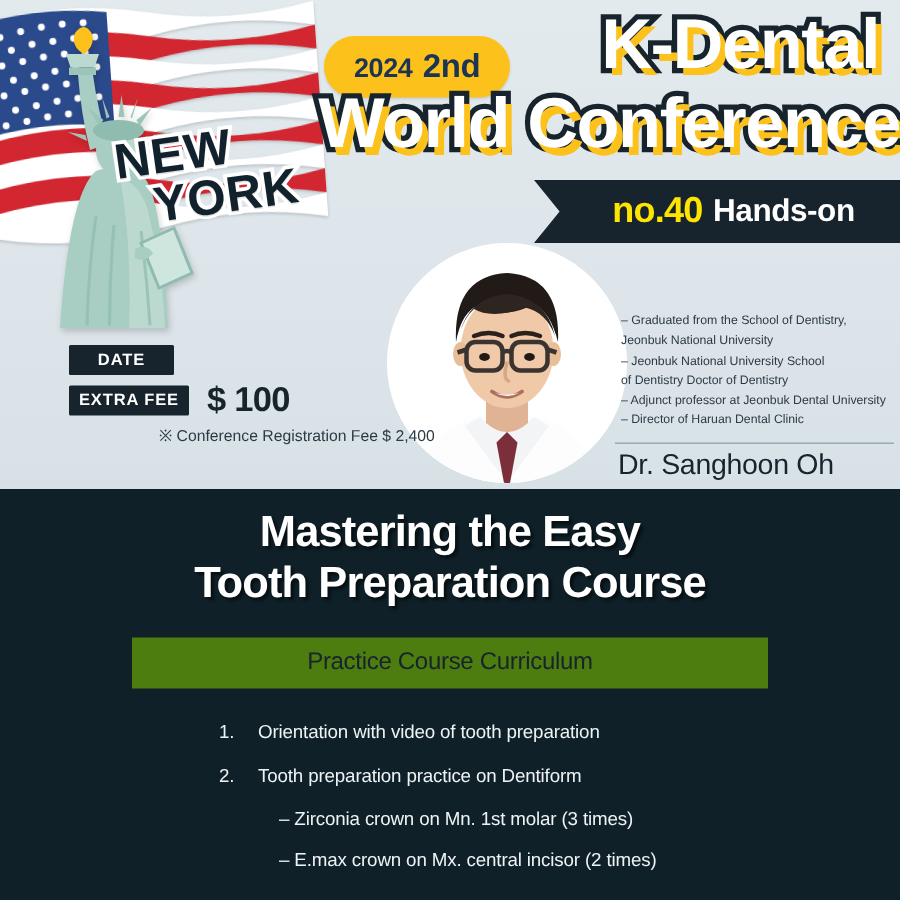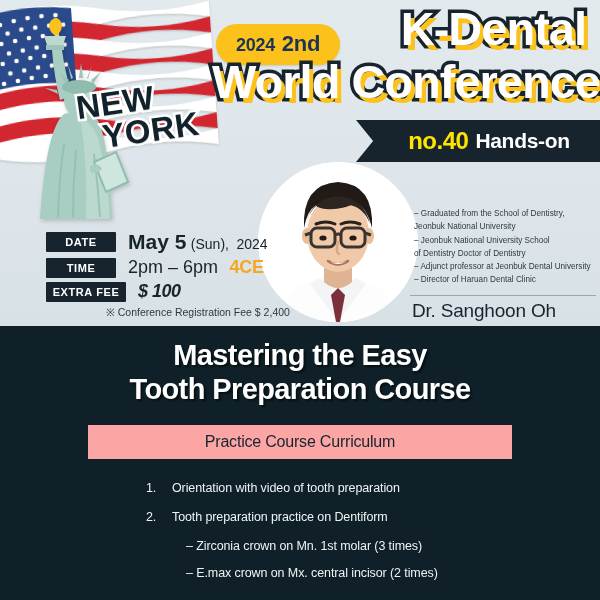--- a/index.html
+++ b/index.html
@@ -94,21 +94,21 @@
   }
   .tag-date { width:70px; }
   .tag-time { width:70px; }
   .tag-fee  { width:80px; }
   .info-val { margin-left:12px; color:#18242c; white-space:nowrap; }
   .v-date .d1 { font-size:21px; font-weight:bold; }
   .v-date .d2 { font-size:14px; }
   .v-date .d3 { font-size:14px; margin-left:3px; }
   .v-time .t1 { font-size:18px; }
   .v-time .t2 { font-size:18px; font-weight:bold; color:#f5a623; margin-left:7px; letter-spacing:-0.3px; }
-  .v-fee { font-size:18px; font-weight:bold; letter-spacing:-0.5px;font-style:italic; }
+  .v-fee { font-size:23px; font-weight:bold; letter-spacing:-0.5px; }
   .info-note { margin-left:92px; margin-top:2px; font-size:10.5px; color:#2b3a44; }
 
   
   .creds { position:absolute; left:414px; top:207px; width:180px; }
   .creds li { list-style:none; font-size:8.2px; line-height:1.62; color:#2c3a44;
     text-indent:-6px; padding-left:6px; }
   .doc-sep { position:absolute; left:410px; top:295px; width:186px; height:1px; background:#9aa8b0; }
   .doc-name { position:absolute; left:412px; top:300px; font-size:19px; color:#17242e; letter-spacing:-0.2px; }
 
   
@@ -117,21 +117,21 @@
     background:#0f2028;
   }
   .course-title {
     margin-top:13px; text-align:center; color:#ffffff;
     font-size:29px; font-weight:bold; line-height:1.16; letter-spacing:-0.6px;
     text-shadow:2px 2px 2px rgba(0,0,0,.55);
   }
   .course-title span { display:block; }
   .curr-bar {
     margin:19px auto 0 auto; width:424px; height:34px;
-    background:#fca5a5; color:#17242e;
+    background:#4d7c0f; color:#17242e;
     display:flex; align-items:center; justify-content:center;
     font-size:16px; letter-spacing:-0.2px;
   }
   .curr-list { margin:22px 0 0 146px; color:#eef3f5; }
   .curr-item { display:flex; font-size:12.5px; margin-bottom:15px; letter-spacing:-0.1px; }
   .curr-item .num { width:26px; flex:none; }
   .curr-sub { font-size:12.5px; margin:0 0 13px 40px; letter-spacing:-0.1px; color:#eef3f5; }
 </style>
 </head>
 <body>
@@ -297,32 +297,20 @@
 
           <path d="M70 99 q10 7 20 0" stroke="#b0705f" stroke-width="2.6" fill="none" stroke-linecap="round"></path>
           <path d="M72 100 q8 4 16 0 q-8 2 -16 0 z" fill="#ffffff"></path>
         </g>
       </svg>
     </div>
 
     <div class="info">
       <div class="info-row">
         <div class="tag tag-date">DATE</div>
-        <div class="info-val v-date">
-          <span class="d1">May 5</span>
-          <span class="d2">(Sun),</span>
-          <span class="d3">2024</span>
-        </div>
-      </div>
-      <div class="info-row">
-        <div class="tag tag-time">TIME</div>
-        <div class="info-val v-time">
-          <span class="t1">2pm – 6pm</span>
-          <span class="t2">4CE</span>
-        </div>
       </div>
       <div class="info-row">
         <div class="tag tag-fee">EXTRA FEE</div>
         <div class="info-val v-fee">$ 100</div>
       </div>
       <div class="info-note">※ Conference Registration Fee $ 2,400</div>
     </div>
 
     <ul class="creds">
       <li>– Graduated from the School of Dentistry,</li>

